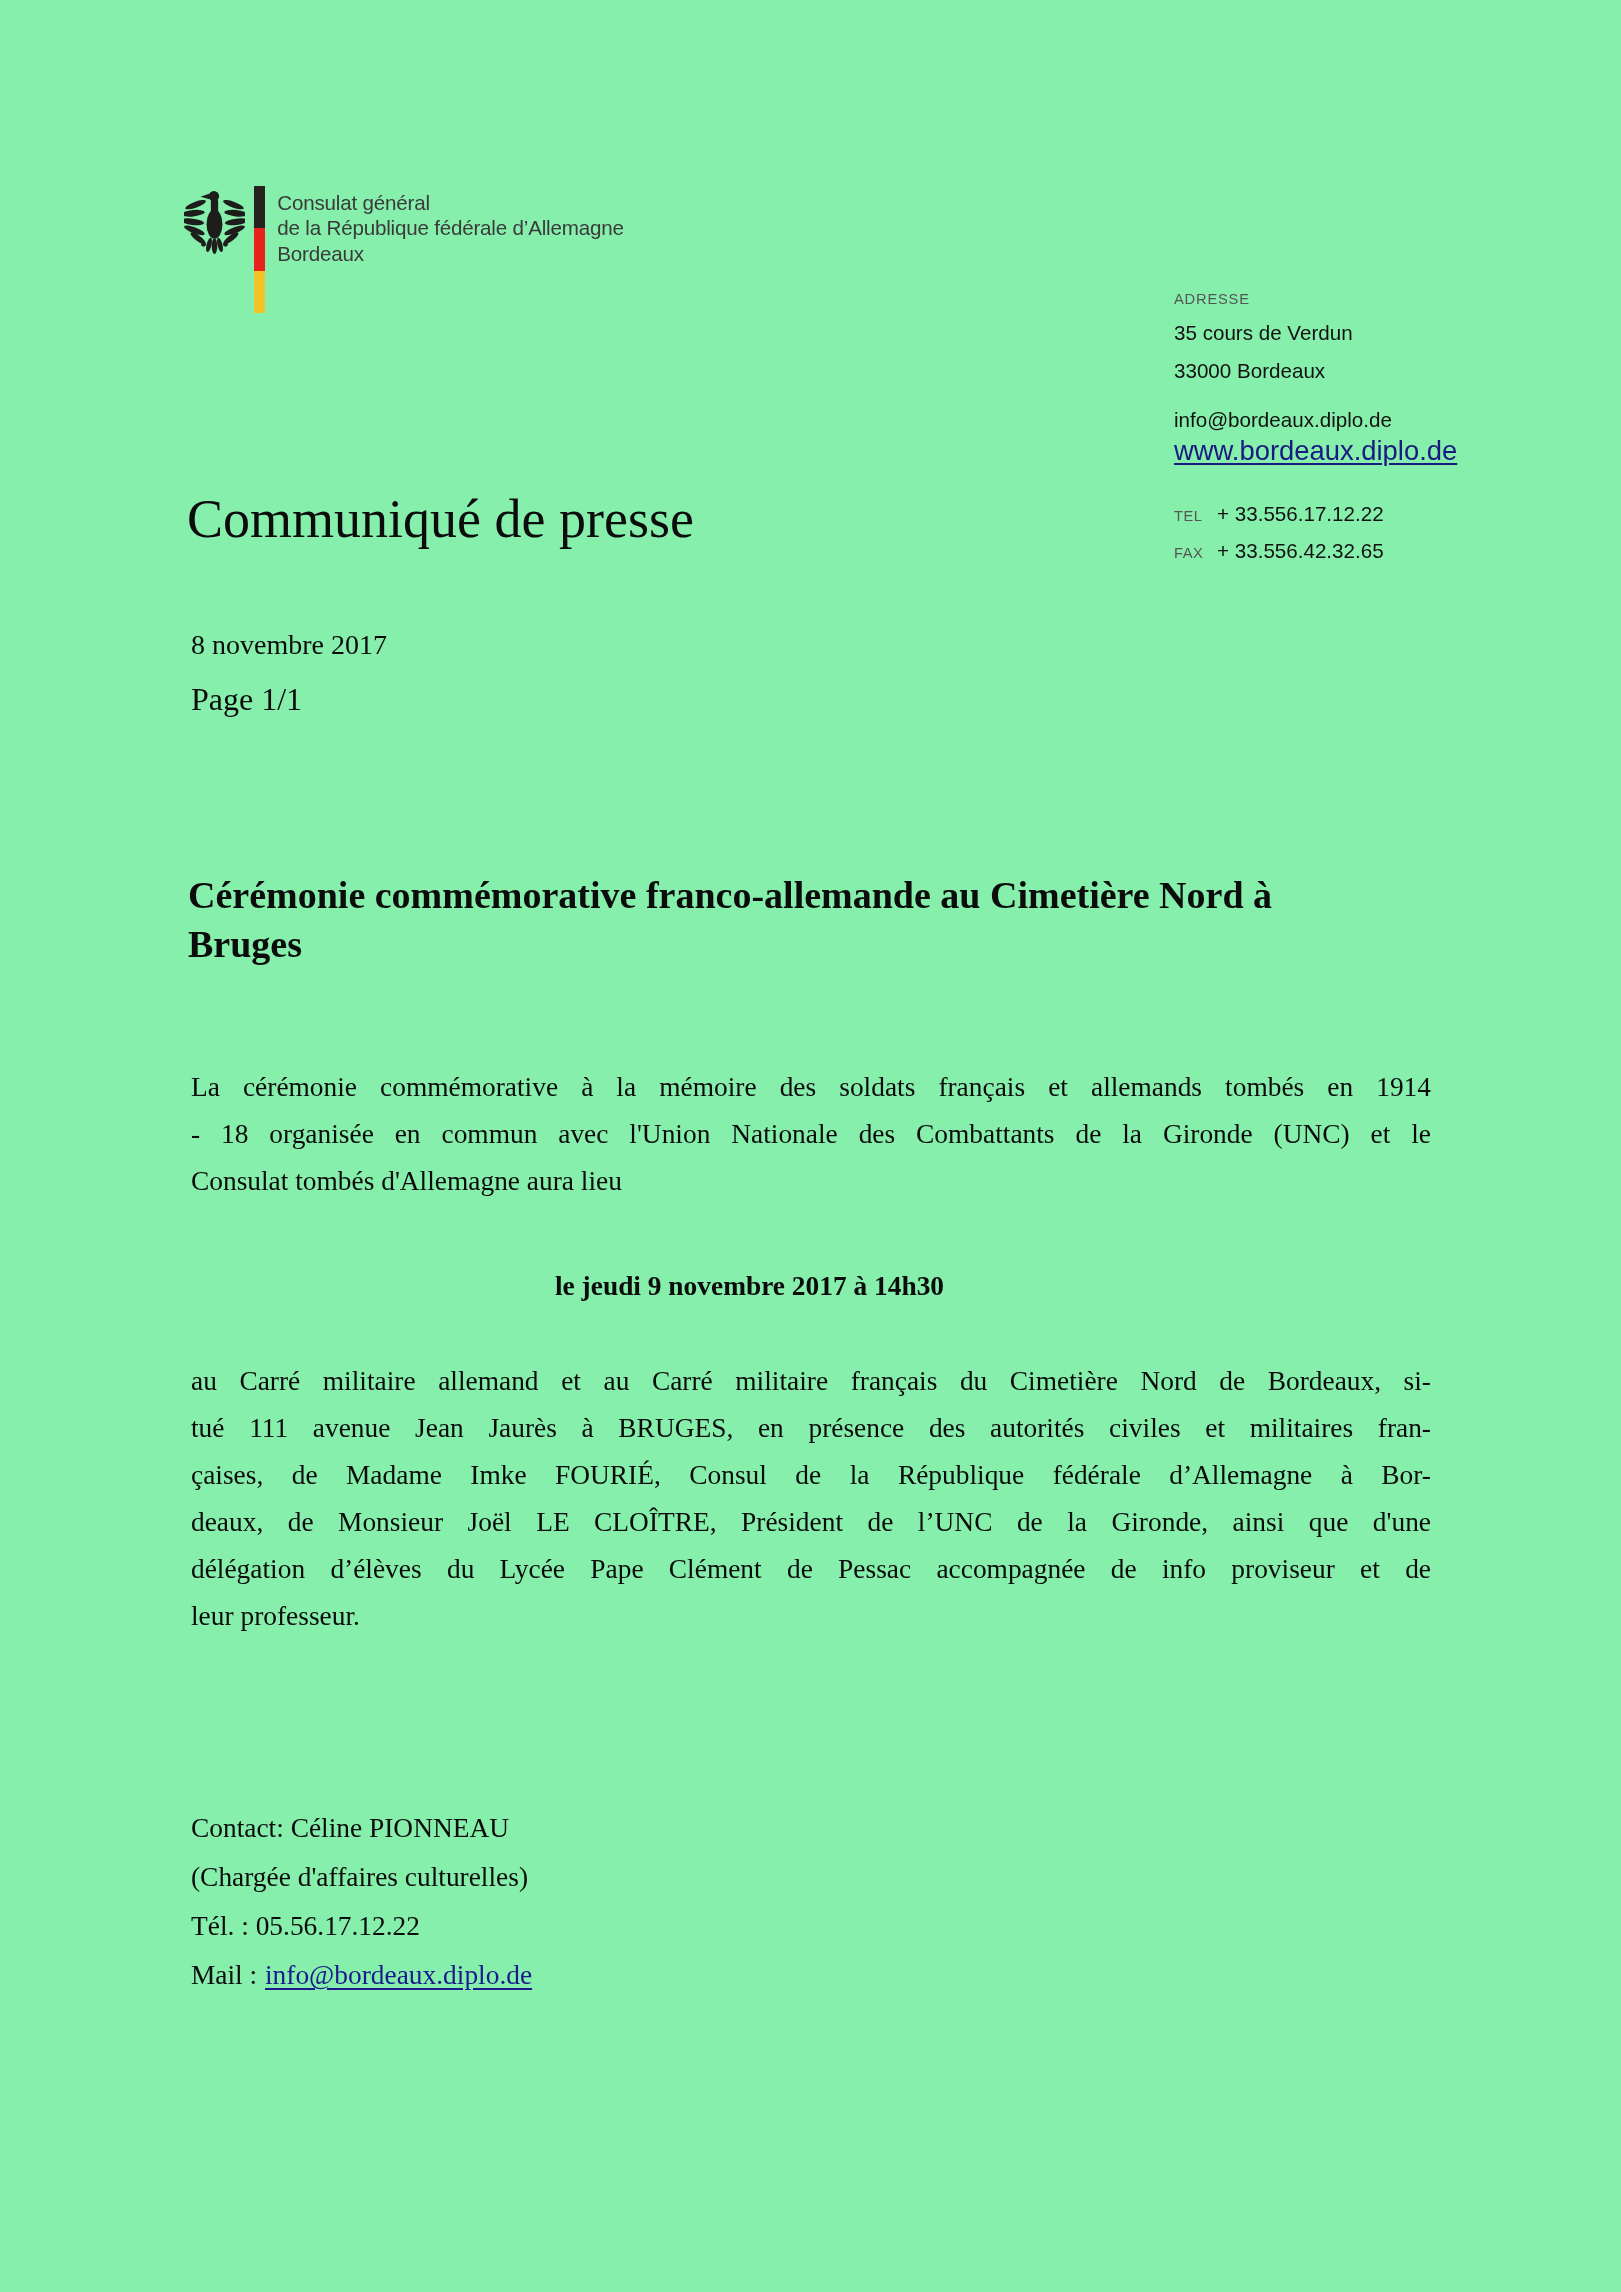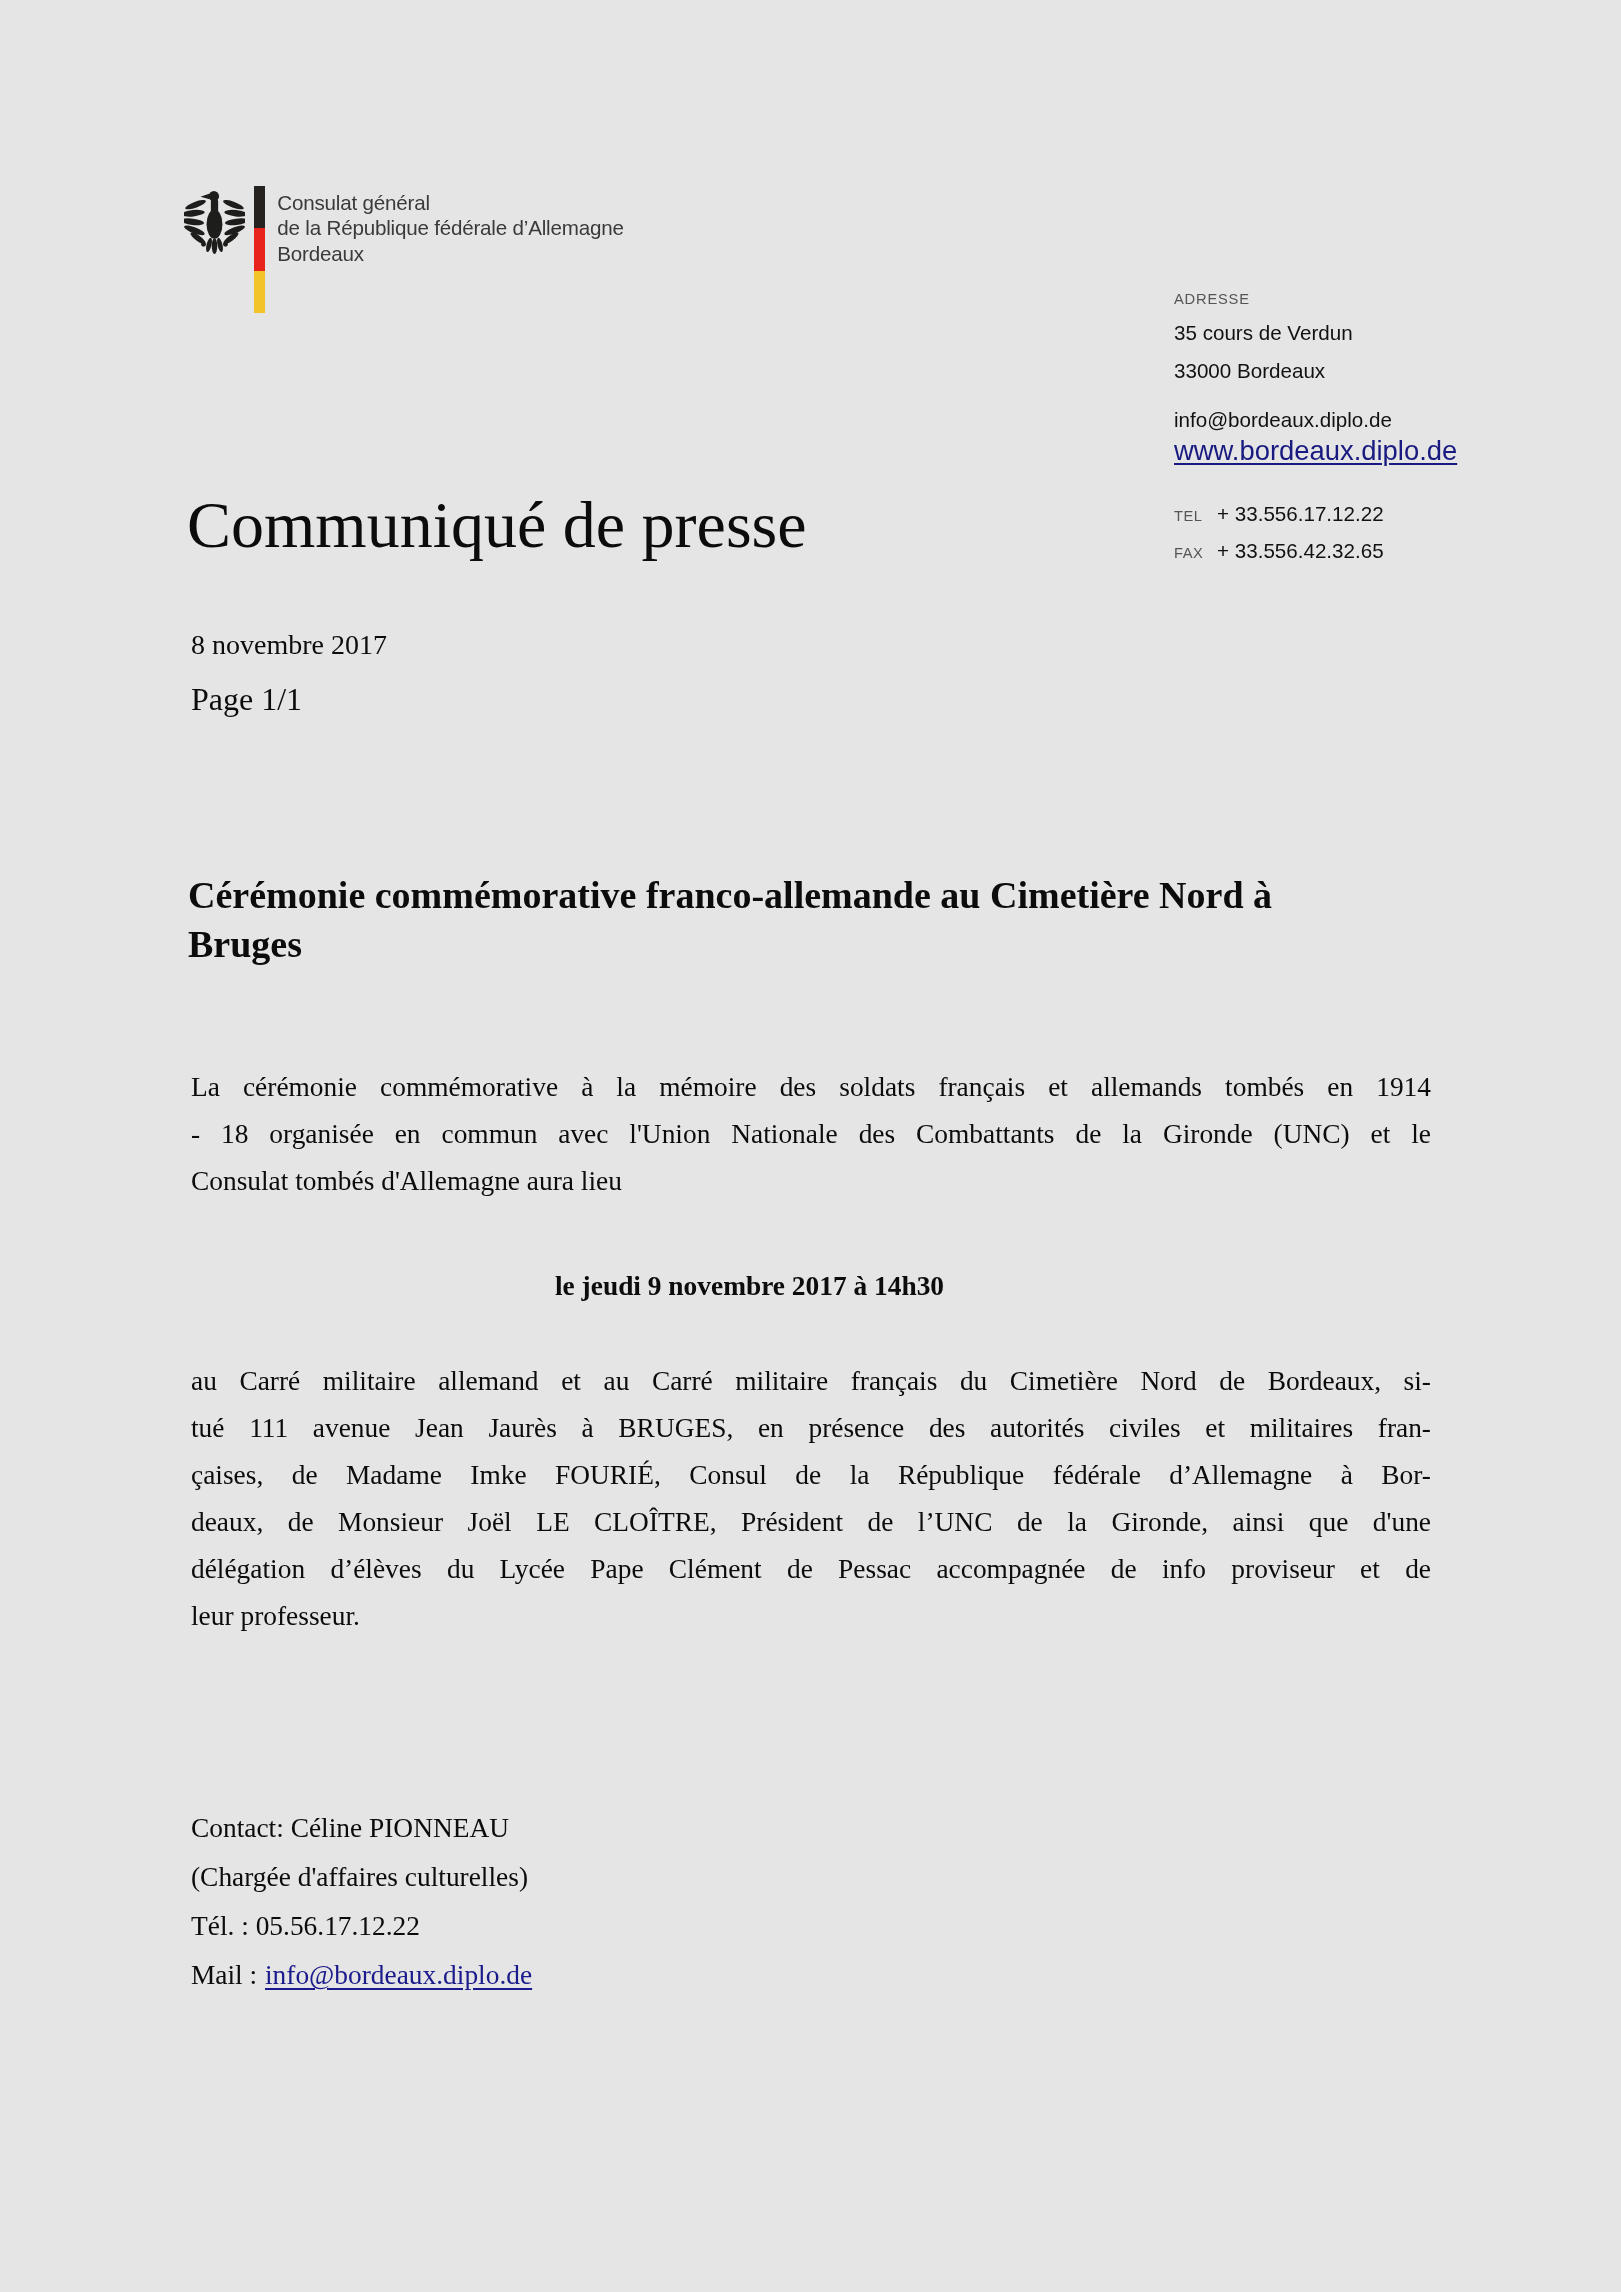--- a/index.html
+++ b/index.html
@@ -1,19 +1,19 @@
 <!DOCTYPE html>
 <html><head>
 <meta charset="utf-8">
 <style>
   html,body{margin:0;padding:0;background:#ffffff;}
   .page{
     position:relative;
     width:1621px;height:2293px;
-    background:#e5e5e5;
+    background:#86efac;
     overflow:hidden;
     font-family:"Liberation Serif","DejaVu Serif",serif;
     color:#0c0c0c;
   }
   
   .logo{position:absolute;left:184px;top:186px;display:flex;align-items:flex-start;}
   .eagle{width:61px;height:74px;display:block;}
   .flag-stripe{width:10.8px;height:127px;margin-left:8.8px;display:flex;flex-direction:column;}
   .fs-black{flex:1;background:#262220;}
   .fs-red{flex:1;background:#e8231e;}
@@ -32,21 +32,21 @@
   .addr-www{
     top:435px;font-size:27.4px;color:#181a80;
     text-decoration-thickness:2px;text-underline-offset:2.9px;
   }
   .addr-tel{top:502px;font-size:20.6px;}
   .addr-fax{top:539px;font-size:20.6px;}
   .tiny-label{display:inline-block;min-width:43px;font-size:14.7px;color:#555;letter-spacing:0.5px;}
   
   .doc-title{
     position:absolute;left:187px;top:492px;margin:0;
-    font-size:66px;font-weight:normal;line-height:1;white-space:nowrap;
+    font-size:54px;font-weight:normal;line-height:1;white-space:nowrap;
   }
   .doc-date{position:absolute;left:191px;top:631px;font-size:28px;line-height:1;}
   .doc-page{position:absolute;left:191px;top:683px;font-size:32px;line-height:1;}
   
   .headline{
     position:absolute;left:180px;top:863px;width:1245px;margin:8px;
     font-size:38px;font-weight:bold;line-height:49px;
   }
   .para{position:absolute;left:191px;width:1240px;font-size:27.4px;line-height:47px;}
   .justified .tline{text-align:justify;text-align-last:justify;}

